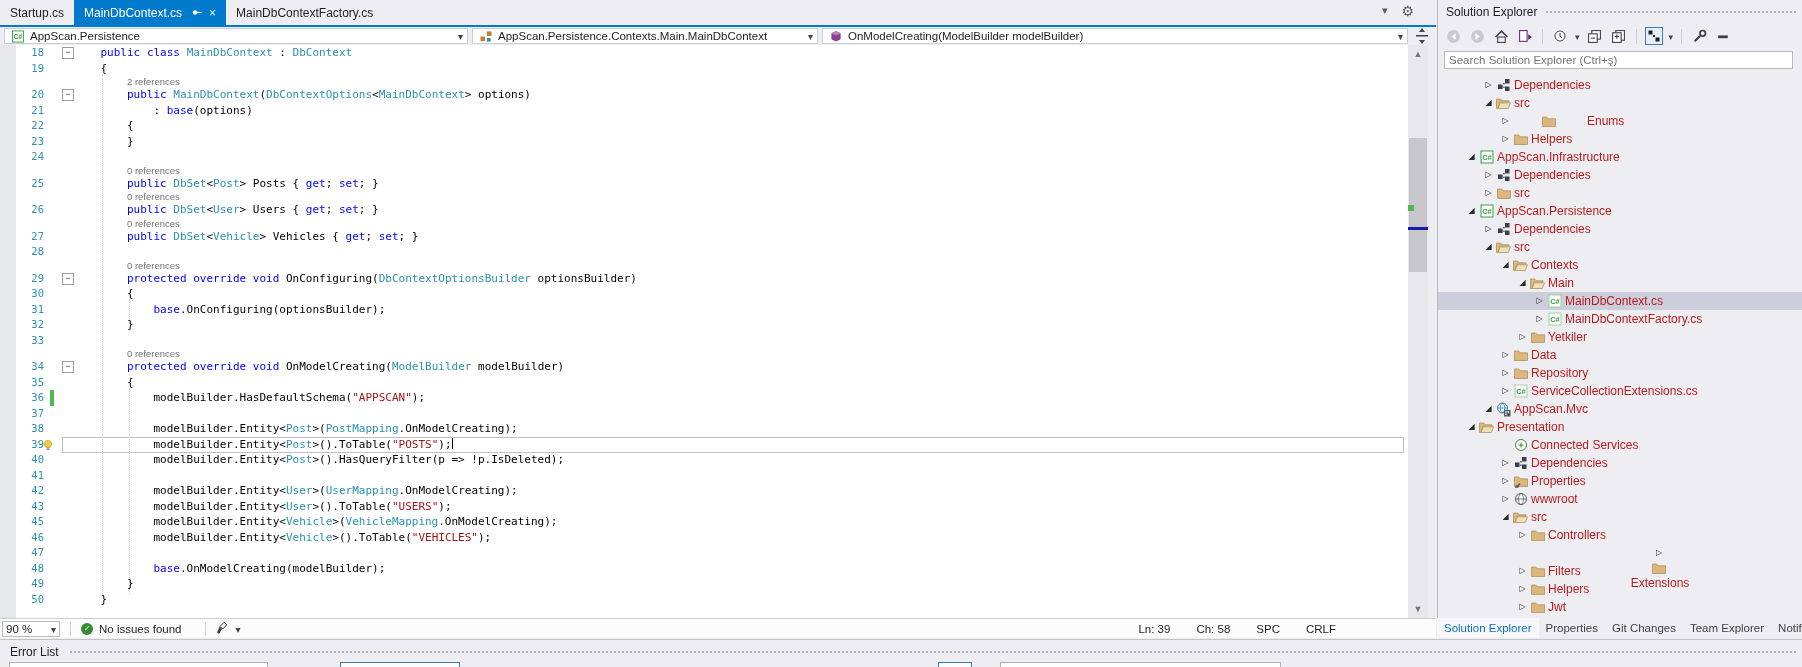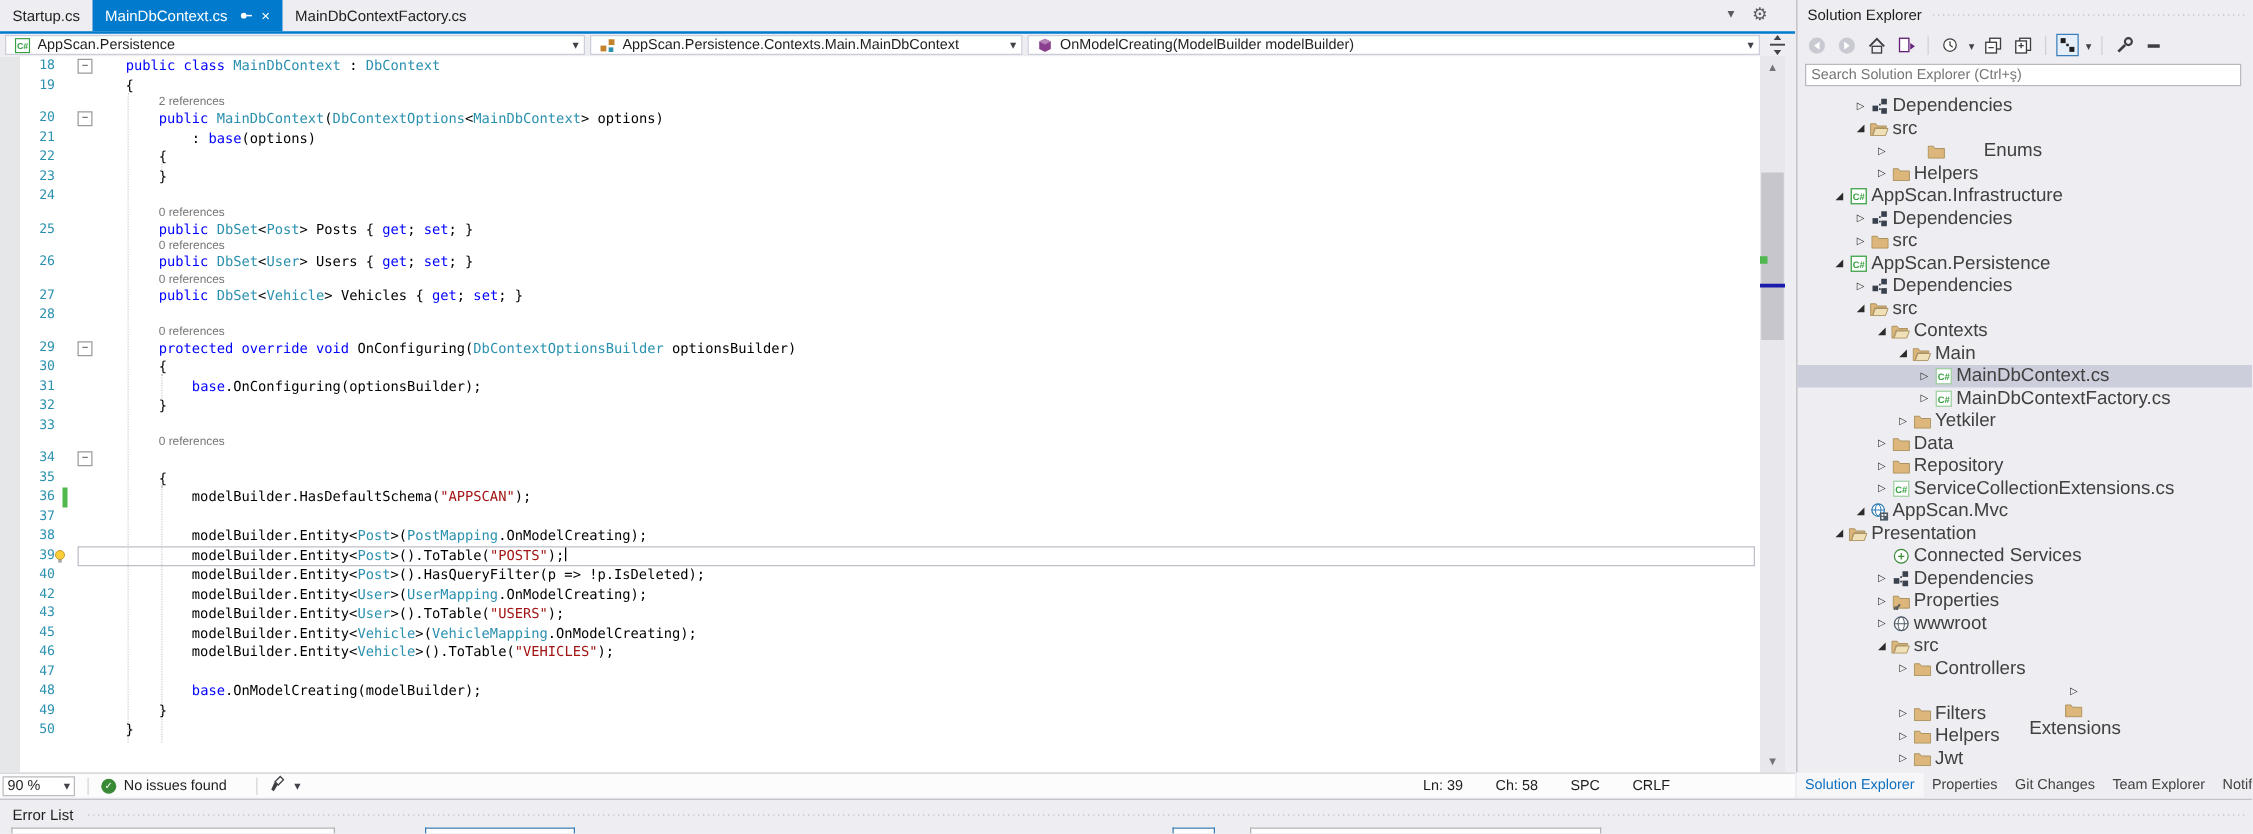--- a/index.html
+++ b/index.html
@@ -71,21 +71,21 @@
   .tb-caret::after{content:"▾";font-size:9px;color:#424249;}
   .tb-sep{width:1px;height:15px;background:#cfcfd6;margin:0 2px;}
   #se-search{display:block;width:349px;height:18px;margin:3px 0 0 6px;border:1px solid #b9b9c0;background:#fff;font-family:"Liberation Sans",sans-serif;font-size:11.5px;color:#6d6d6d;padding:0 4px;box-sizing:border-box;}
   #se-tree{position:absolute;left:0;top:70px;width:364px;height:546px;overflow:hidden;padding-top:6px;}
   .tree-row{position:relative;height:18px;line-height:18px;display:flex;align-items:center;white-space:nowrap;}
   .tree-row.selected{background:#cccedb;}
   .expander{width:13px;display:inline-block;text-align:center;font-size:8px;color:#2b2b2b;flex:none;}
   .expander.closed::after{content:"▷";}
   .expander.open::after{content:"◢";}
   .tree-icon{width:17px;display:inline-flex;justify-content:center;flex:none;}
-  .tree-label{font-size:15px;color:#404040;margin-left:2px;}
+  .tree-label{font-size:12px;color:#b91c1c;margin-left:2px;}
 
   
   #panel-tabs{position:absolute;left:1437px;top:618px;width:365px;height:20px;display:flex;overflow:hidden;background:#eeeef2;}
   .panel-tab{padding:0 7px;font-size:11.5px;line-height:20px;color:#424242;white-space:nowrap;}
   .panel-tab.active{background:#f7f7f9;color:#0e70c0;}
 
   
   #error-list{position:absolute;left:0;top:639px;width:1802px;height:28px;background:#eeeef2;border-top:1px solid #c3c3c9;box-sizing:border-box;}
   #error-list-header{display:flex;align-items:center;height:20px;padding-left:10px;margin-top:2px;}
   #error-list-title{font-size:12px;color:#1e1e1e;margin-right:10px;white-space:nowrap;}
@@ -260,20 +260,21 @@
           <span class="chbar"></span>
           <div class="ctext"></div>
         </div>
         <div class="cl-row">
           <span class="cl-text">0 references</span>
         </div>
         <div class="code-row">
           <span class="lnum">34</span>
           <span class="chbar"></span>
           <span class="fold-box"></span>
+          <div class="ctext"><span class="tk-p">        </span><span class="tk-k">protected</span><span class="tk-p"> </span><span class="tk-k">override</span><span class="tk-p"> </span><span class="tk-k">void</span><span class="tk-p"> OnModelCreating(</span><span class="tk-c">ModelBuilder</span><span class="tk-p"> modelBuilder)</span></div>
         </div>
         <div class="code-row">
           <span class="lnum">35</span>
           <span class="chbar"></span>
           <div class="ctext"><span class="tk-p">        {</span></div>
         </div>
         <div class="code-row">
           <span class="lnum">36</span>
           <span class="chbar green"></span>
           <div class="ctext"><span class="tk-p">            modelBuilder.HasDefaultSchema(</span><span class="tk-s">"APPSCAN"</span><span class="tk-p">);</span></div>
@@ -296,20 +297,25 @@
               <circle cx="6" cy="5" r="3.6" fill="#fbce3a" stroke="#c79b2e" stroke-width="0.8"></circle>
               <rect x="4.6" y="8.6" width="2.8" height="1" fill="#8a8a8a"></rect>
               <rect x="4.6" y="10" width="2.8" height="1" fill="#8a8a8a"></rect>
             </svg></span>
           <div class="ctext"><span class="tk-p">            modelBuilder.Entity&lt;</span><span class="tk-c">Post</span><span class="tk-p">&gt;().ToTable(</span><span class="tk-s">"POSTS"</span><span class="tk-p">);</span><span class="caret-bar"></span></div>
         </div>
         <div class="code-row">
           <span class="lnum">40</span>
           <span class="chbar"></span>
           <div class="ctext"><span class="tk-p">            modelBuilder.Entity&lt;</span><span class="tk-c">Post</span><span class="tk-p">&gt;().HasQueryFilter(p =&gt; !p.IsDeleted);</span></div>
+        </div>
+        <div class="code-row">
+          <span class="lnum">41</span>
+          <span class="chbar"></span>
+          <div class="ctext"></div>
         </div>
         <div class="code-row">
           <span class="lnum">42</span>
           <span class="chbar"></span>
           <div class="ctext"><span class="tk-p">            modelBuilder.Entity&lt;</span><span class="tk-c">User</span><span class="tk-p">&gt;(</span><span class="tk-c">UserMapping</span><span class="tk-p">.OnModelCreating);</span></div>
         </div>
         <div class="code-row">
           <span class="lnum">43</span>
           <span class="chbar"></span>
           <div class="ctext"><span class="tk-p">            modelBuilder.Entity&lt;</span><span class="tk-c">User</span><span class="tk-p">&gt;().ToTable(</span><span class="tk-s">"USERS"</span><span class="tk-p">);</span></div>

